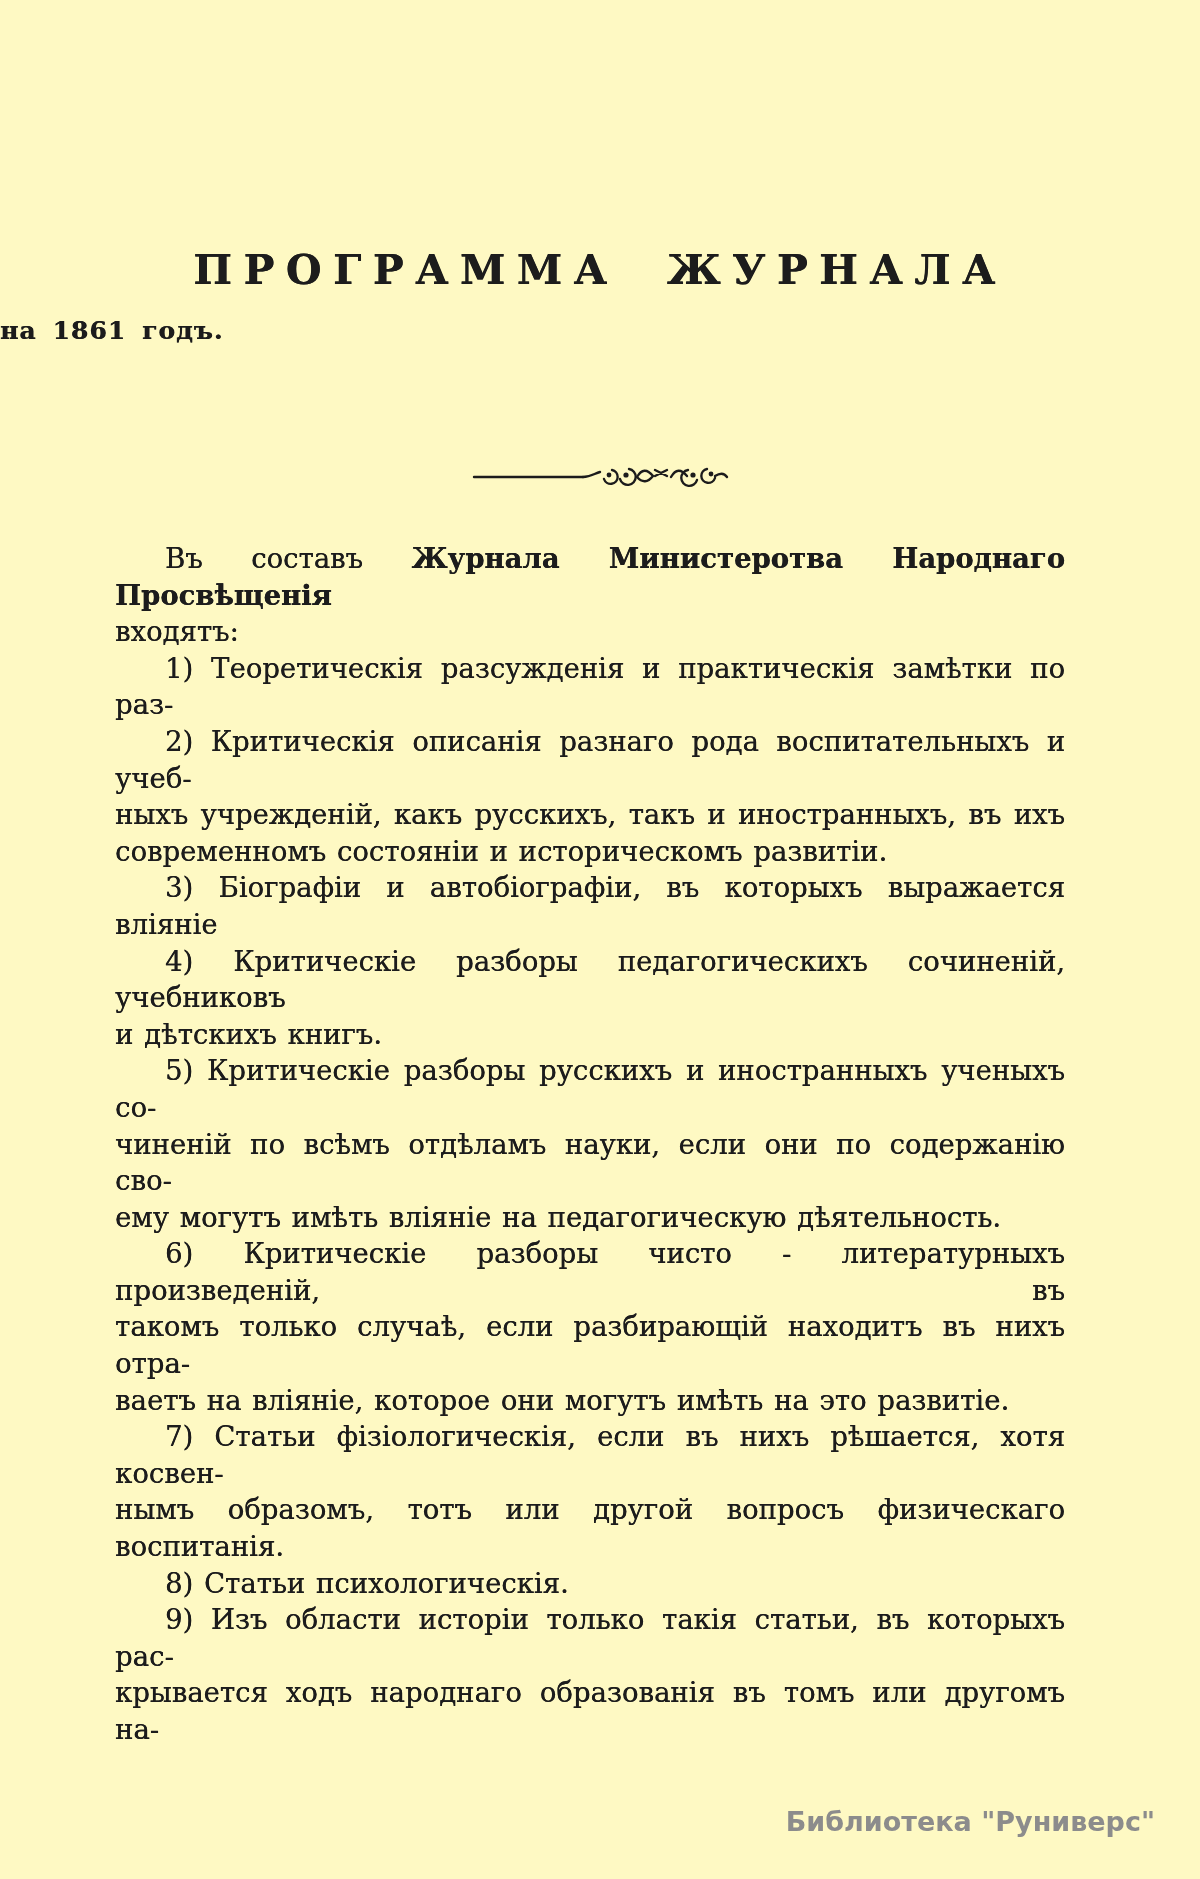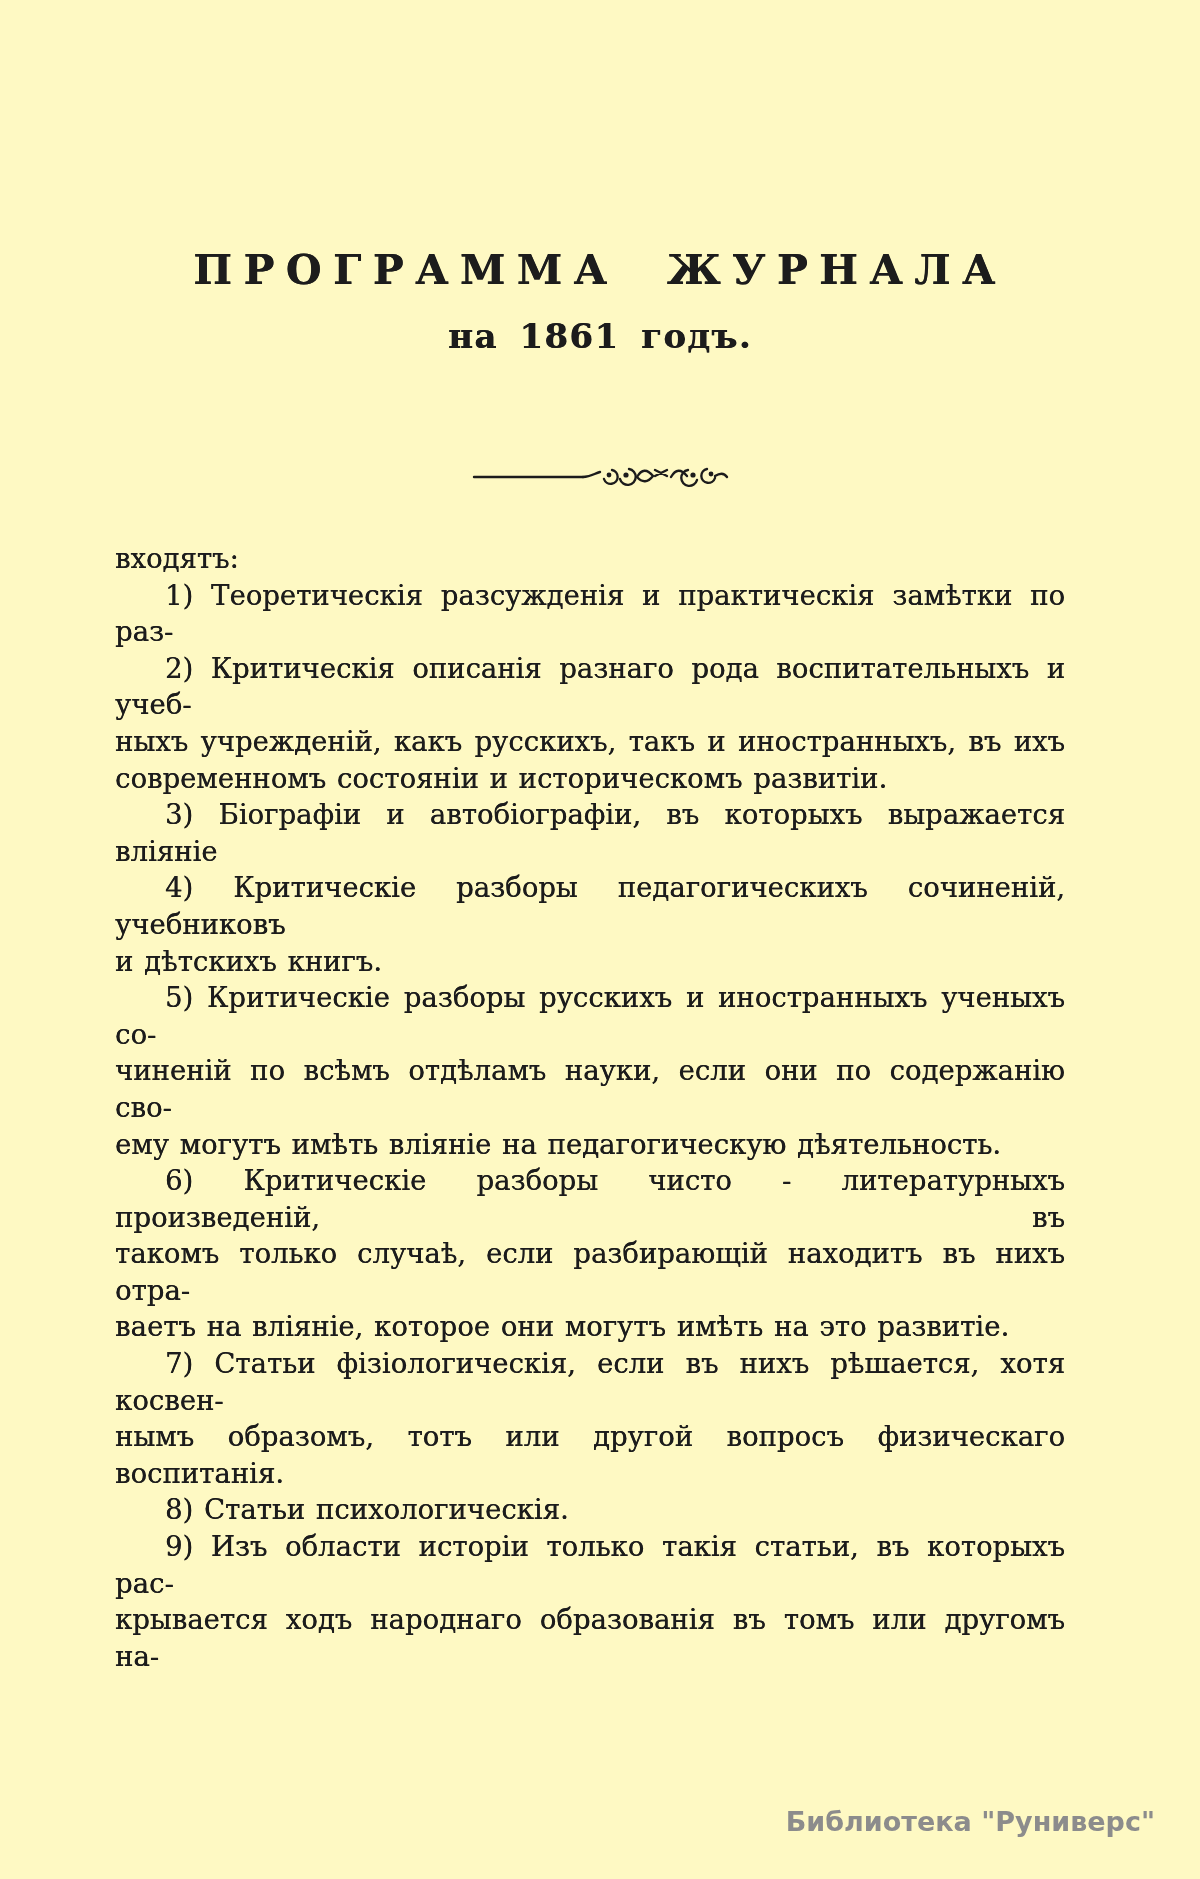--- a/index.html
+++ b/index.html
@@ -15,22 +15,21 @@
   .doc-title{
     position:absolute;top:246px;left:0;width:100%;
     text-align:center;
     font-size:41px;font-weight:700;
     letter-spacing:0.28em;word-spacing:0.55em;
     text-shadow:0.4px 0 0 currentColor;
     white-space:nowrap;
   }
   .doc-subtitle{
     position:absolute;top:316px;left:0;width:100%;
-    text-align:center;
-    font-size:34px;font-weight:700;
+    font-size:25px;font-weight:700;
     letter-spacing:0.04em;word-spacing:0.25em;
     text-shadow:0.4px 0 0 currentColor;
   }
   .ornament{
     position:absolute;top:462px;left:0;width:100%;
     text-align:center;
   }
   .body-text{
     position:absolute;top:540px;left:115px;width:950px;
     font-size:27.5px;line-height:36.6px;
@@ -83,20 +82,21 @@
         <circle cx="138" cy="13" r="2.4"></circle>
         <circle cx="155" cy="13" r="2.6"></circle>
         <circle cx="222" cy="13" r="2.6"></circle>
         <circle cx="240" cy="12" r="2.4"></circle>
       </g>
     </svg>
   </div>
 
   <div class="body-text" id="body-text">
       <div>
+        <div class="line first"><span class="seg">Въ составъ </span><span class="seg bold">Журнала Министеротва Народнаго Просвѣщенія</span></div>
         <div class="line last"><span class="seg">входятъ:</span></div>
       </div>
       <div>
         <div class="line first"><span class="seg">1) Теоретическія разсужденія и практическія замѣтки по раз-</span></div>
       </div>
       <div>
         <div class="line first"><span class="seg">2) Критическія описанія разнаго рода воспитательныхъ и учеб-</span></div>
         <div class="line"><span class="seg">ныхъ учрежденій, какъ русскихъ, такъ и иностранныхъ, въ ихъ</span></div>
         <div class="line last"><span class="seg">современномъ состояніи и историческомъ развитіи.</span></div>
       </div>

